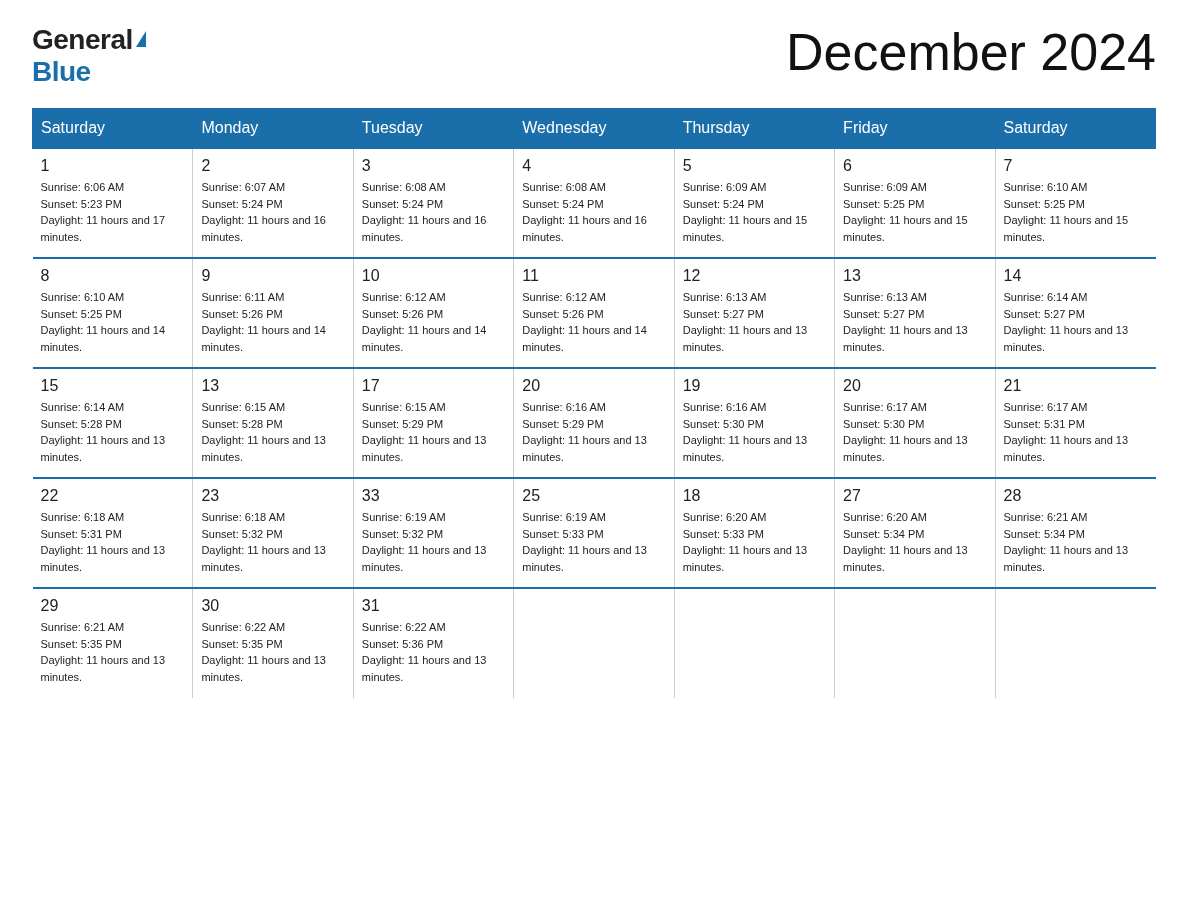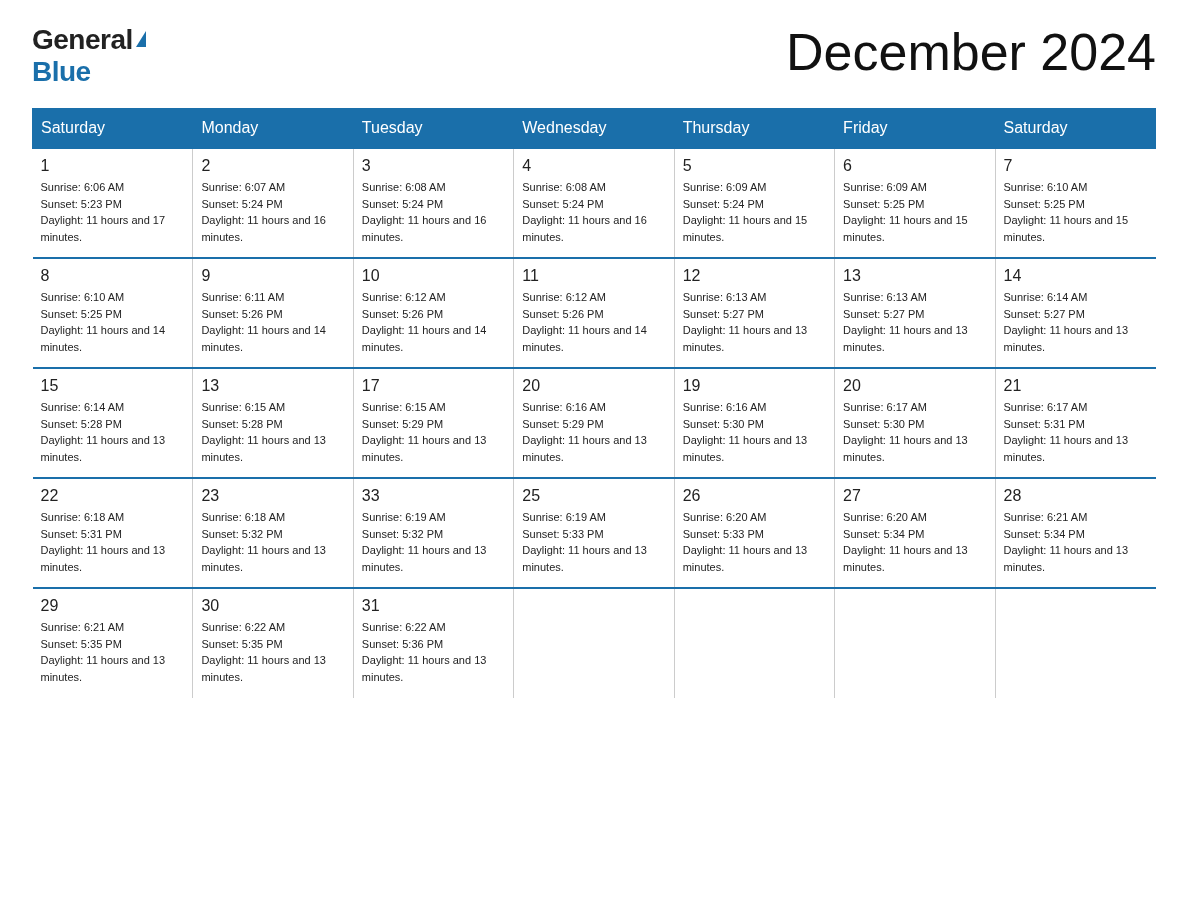--- a/index.html
+++ b/index.html
@@ -237,21 +237,21 @@
         </td>
         <td>
           <span class="day-number">33</span>
           <div class="day-info">Sunrise: 6:19 AM<br>Sunset: 5:32 PM<br>Daylight: 11 hours and 13 minutes.</div>
         </td>
         <td>
           <span class="day-number">25</span>
           <div class="day-info">Sunrise: 6:19 AM<br>Sunset: 5:33 PM<br>Daylight: 11 hours and 13 minutes.</div>
         </td>
         <td>
-          <span class="day-number">26</span>
+          <span class="day-number">18</span>
           <div class="day-info">Sunrise: 6:20 AM<br>Sunset: 5:33 PM<br>Daylight: 11 hours and 13 minutes.</div>
         </td>
         <td>
           <span class="day-number">27</span>
           <div class="day-info">Sunrise: 6:20 AM<br>Sunset: 5:34 PM<br>Daylight: 11 hours and 13 minutes.</div>
         </td>
         <td>
           <span class="day-number">28</span>
           <div class="day-info">Sunrise: 6:21 AM<br>Sunset: 5:34 PM<br>Daylight: 11 hours and 13 minutes.</div>
         </td>

